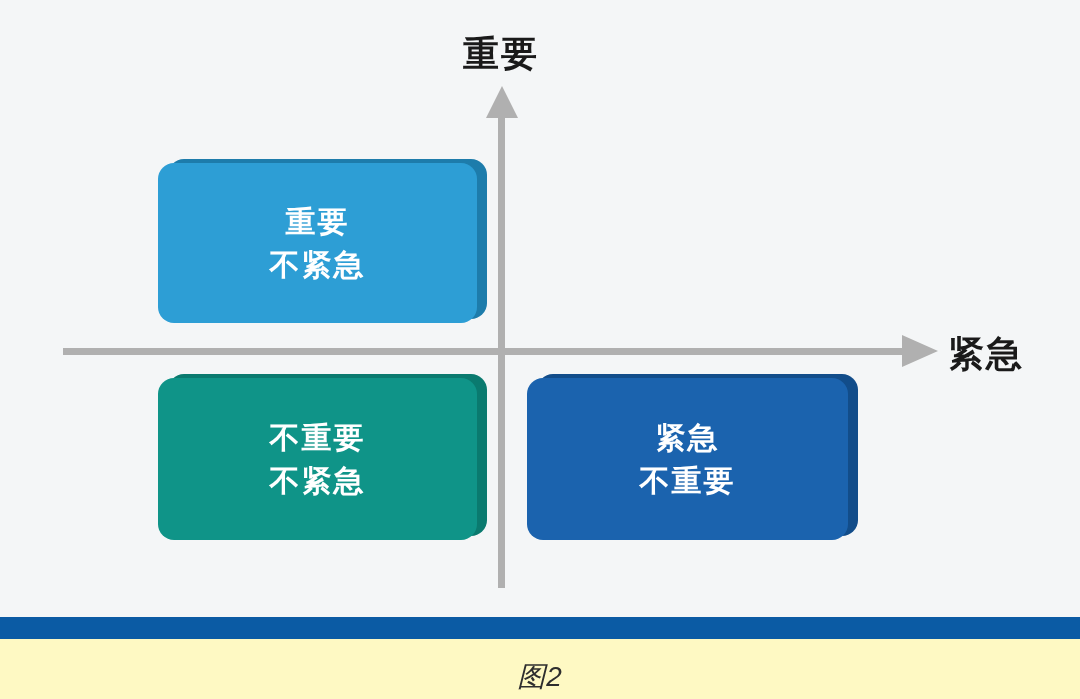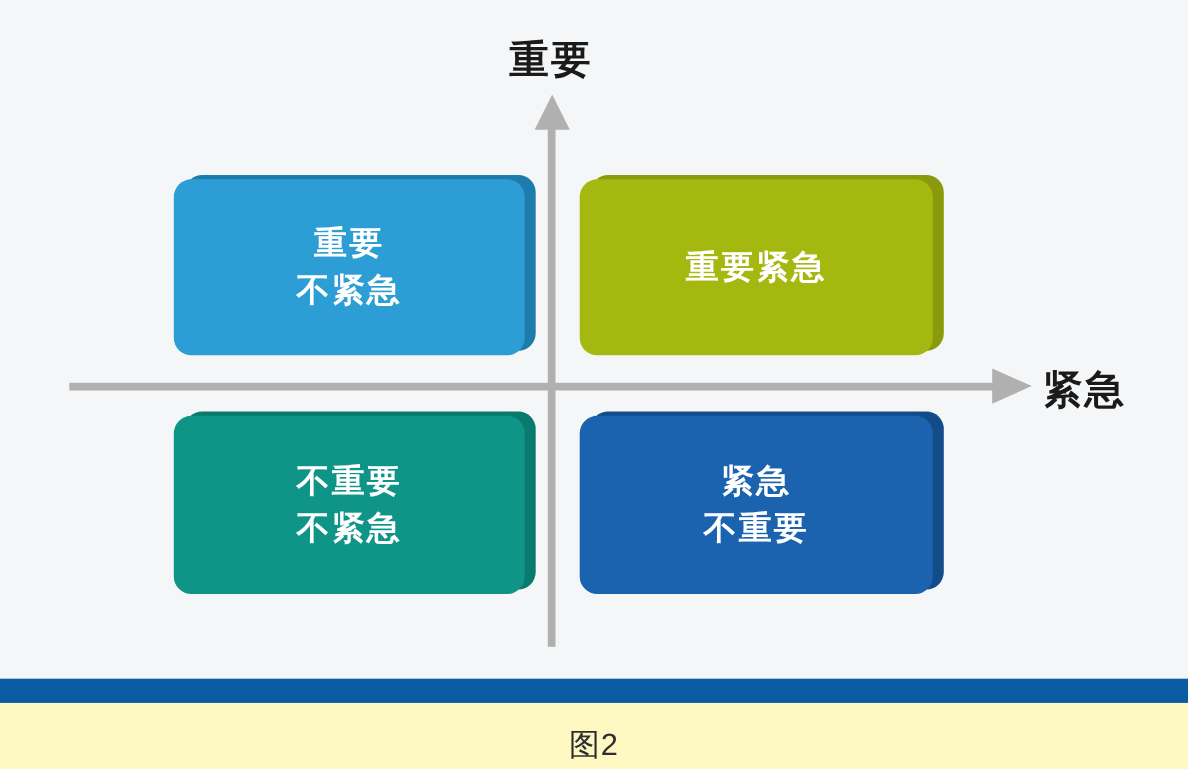--- a/index.html
+++ b/index.html
@@ -113,20 +113,21 @@
     position: absolute;
     left: 0; top: 658px;
     width: 1080px;
     display: flex;
     justify-content: center;
     align-items: baseline;
     gap: 30px;
     font-size: 28px;
     color: #2e2e2e;
     letter-spacing: 1px;
+    font-style: italic;
   }
 </style>
 </head>
 <body>
 
 <div class="stage">
 
   <div class="plot-area" style="background-color: rgb(244, 246, 247);">
 
     <div class="y-axis-line" style="background-color: rgb(176, 176, 176);"></div>
@@ -138,26 +139,20 @@
     <div class="axis-label x-axis-label">紧急</div>
 
     <div class="quadrant q-top-left">
       <div class="backing" style="background-color: rgb(29, 124, 171);"></div>
       <div class="face" style="background-color: rgb(45, 158, 213);">
         <span>重要</span>
         <span>不紧急</span>
       </div>
     </div>
 
-    <div class="quadrant q-top-right">
-      <div class="backing" style="background-color: rgb(139, 154, 12);"></div>
-      <div class="face" style="background-color: rgb(165, 184, 15);">
-        <span>重要紧急</span>
-      </div>
-    </div>
 
     <div class="quadrant q-bottom-left">
       <div class="backing" style="background-color: rgb(10, 122, 111);"></div>
       <div class="face" style="background-color: rgb(15, 148, 136);">
         <span>不重要</span>
         <span>不紧急</span>
       </div>
     </div>
 
     <div class="quadrant q-bottom-right">

